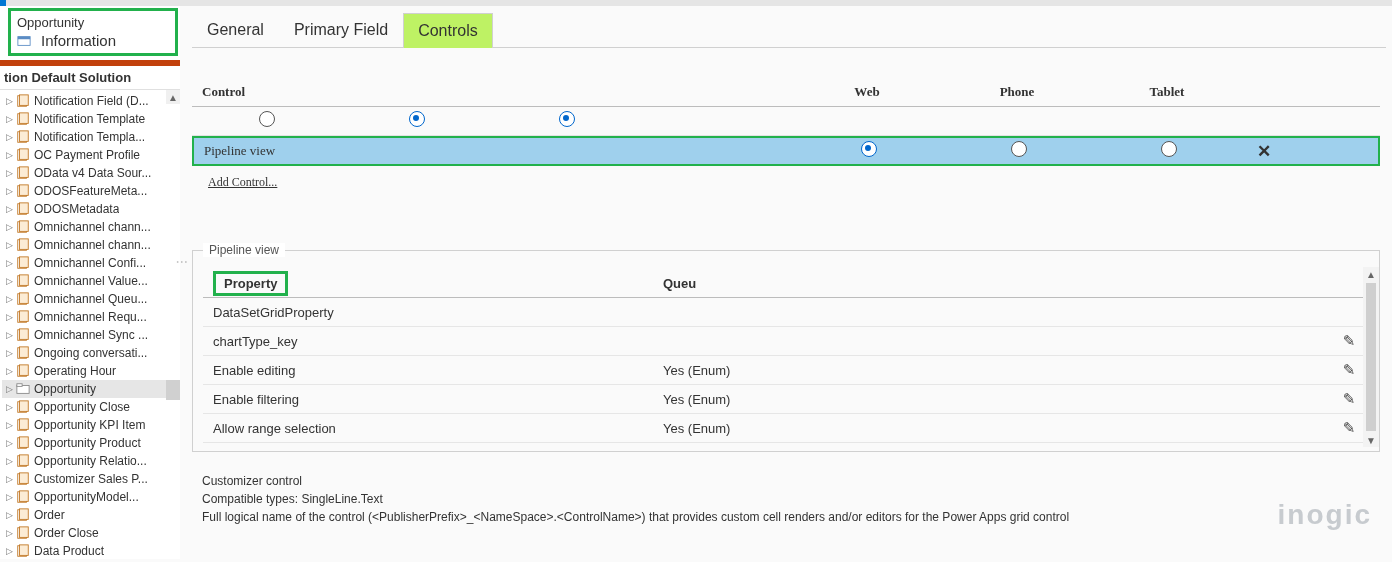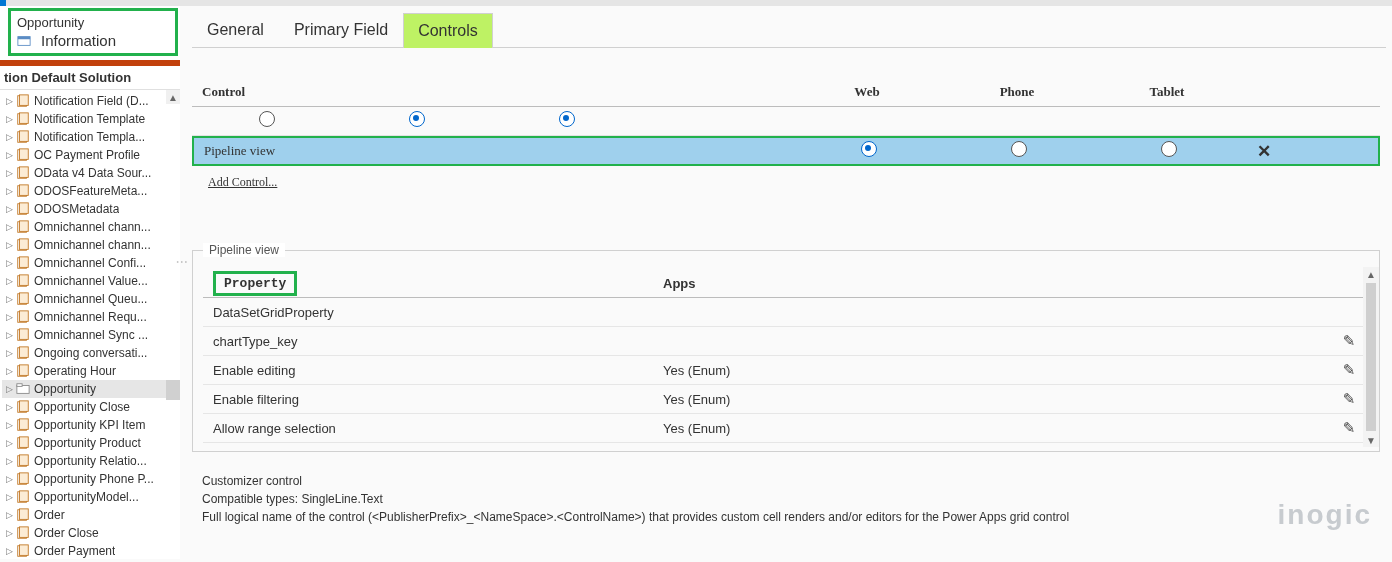--- a/index.html
+++ b/index.html
@@ -38,21 +38,21 @@
   .radio{width:14px;height:14px;display:inline-block;border:1px solid #555;border-radius:50%;position:relative;background:#fff;}
   .radio.checked::after{content:"";position:absolute;left:3px;top:3px;width:6px;height:6px;background:#0066cc;border-radius:50%;}
   .radio.checked{border-color:#0066cc;}
   .del-x{font-weight:700;font-size:17px;cursor:pointer;}
   .add-ctrl{margin:8px 0 0 16px;}
   .add-ctrl a{color:#333;text-decoration:underline;font-size:12px;}
 
   .fieldset{border:1px solid #d0d0d0;margin:60px 6px 0 6px;position:relative;padding:18px 10px 8px 10px;}
   .fieldset-legend{position:absolute;top:-8px;left:10px;background:#fff;padding:0 6px;font-size:12px;color:#555;}
   .prop-head,.prop-row{display:flex;align-items:center;height:28px;border-bottom:1px solid #e6e6e6;}
-  .prop-head .p-name{font-weight:700;font-family:Liberation Mono, monospace;}
+  .prop-head .p-name{font-weight:700;}
   .prop-head .p-val{font-weight:700;}
   .prop-head{border-bottom:1px solid #bcbcbc;}
   .p-name{flex:0 0 450px;padding-left:10px;}
   .p-val{flex:1 1 auto;}
   .p-edit{flex:0 0 40px;text-align:center;}
   .prop-head .p-name-box{border:3px solid #22b14c;padding:2px 8px;display:inline-block;}
   .pencil{font-size:15px;color:#444;cursor:pointer;}
   .footer-info{margin:20px 6px 0 16px;font-size:12px;color:#333;line-height:1.5;}
   .fieldset-scroll{position:absolute;right:0;top:16px;bottom:4px;width:16px;display:flex;flex-direction:column;align-items:center;justify-content:space-between;background:#f3f3f3;}
   .fieldset-scroll .arr{width:14px;height:14px;display:flex;align-items:center;justify-content:center;font-size:10px;color:#666;}
@@ -295,21 +295,21 @@
           <span class="tree-label">Opportunity Relatio...</span>
         </div>
         <div class="tree-row">
           <span class="tri">▷</span>
           <span class="ico">
             <svg class="svg-entity" viewBox="0 0 16 16">
               <rect x="2" y="2" width="10" height="12" fill="#fff" stroke="#c07521"></rect>
               <rect x="4" y="1" width="10" height="12" fill="#fcecd5" stroke="#c07521"></rect>
             </svg>
           </span>
-          <span class="tree-label">Opportunity Phone P...</span>
+          <span class="tree-label">Customizer Sales P...</span>
         </div>
         <div class="tree-row">
           <span class="tri">▷</span>
           <span class="ico">
             <svg class="svg-entity" viewBox="0 0 16 16">
               <rect x="2" y="2" width="10" height="12" fill="#fff" stroke="#c07521"></rect>
               <rect x="4" y="1" width="10" height="12" fill="#fcecd5" stroke="#c07521"></rect>
             </svg>
           </span>
           <span class="tree-label">OpportunityModel...</span>
@@ -335,21 +335,21 @@
           <span class="tree-label">Order Close</span>
         </div>
         <div class="tree-row">
           <span class="tri">▷</span>
           <span class="ico">
             <svg class="svg-entity" viewBox="0 0 16 16">
               <rect x="2" y="2" width="10" height="12" fill="#fff" stroke="#c07521"></rect>
               <rect x="4" y="1" width="10" height="12" fill="#fcecd5" stroke="#c07521"></rect>
             </svg>
           </span>
-          <span class="tree-label">Order Payment</span>
+          <span class="tree-label">Data Product</span>
         </div>
       </div>
     <div class="drag-dots">⋮</div>
   </div>
 
   <div class="right" style="position:relative;">
     <div class="tabs" id="tabs">
         <div class="tab">General</div>
         <div class="tab">Primary Field</div>
         <div class="tab active">Controls</div>
@@ -380,21 +380,21 @@
         </div>
       <div class="add-ctrl">
         <a href="#">Add Control...</a>
       </div>
     </div>
 
     <div class="fieldset">
       <div class="fieldset-legend">Pipeline view</div>
       <div class="prop-head">
         <div class="p-name"><span class="p-name-box">Property</span></div>
-        <div class="p-val">Apps</div>
+        <div class="p-val">Queu</div>
         <div class="p-edit"></div>
       </div>
       <div id="prop-rows">
           <div class="prop-row">
             <div class="p-name">DataSetGridProperty</div>
             <div class="p-val"></div>
             <div class="p-edit"></div>
           </div>
           <div class="prop-row">
             <div class="p-name">chartType_key</div>

